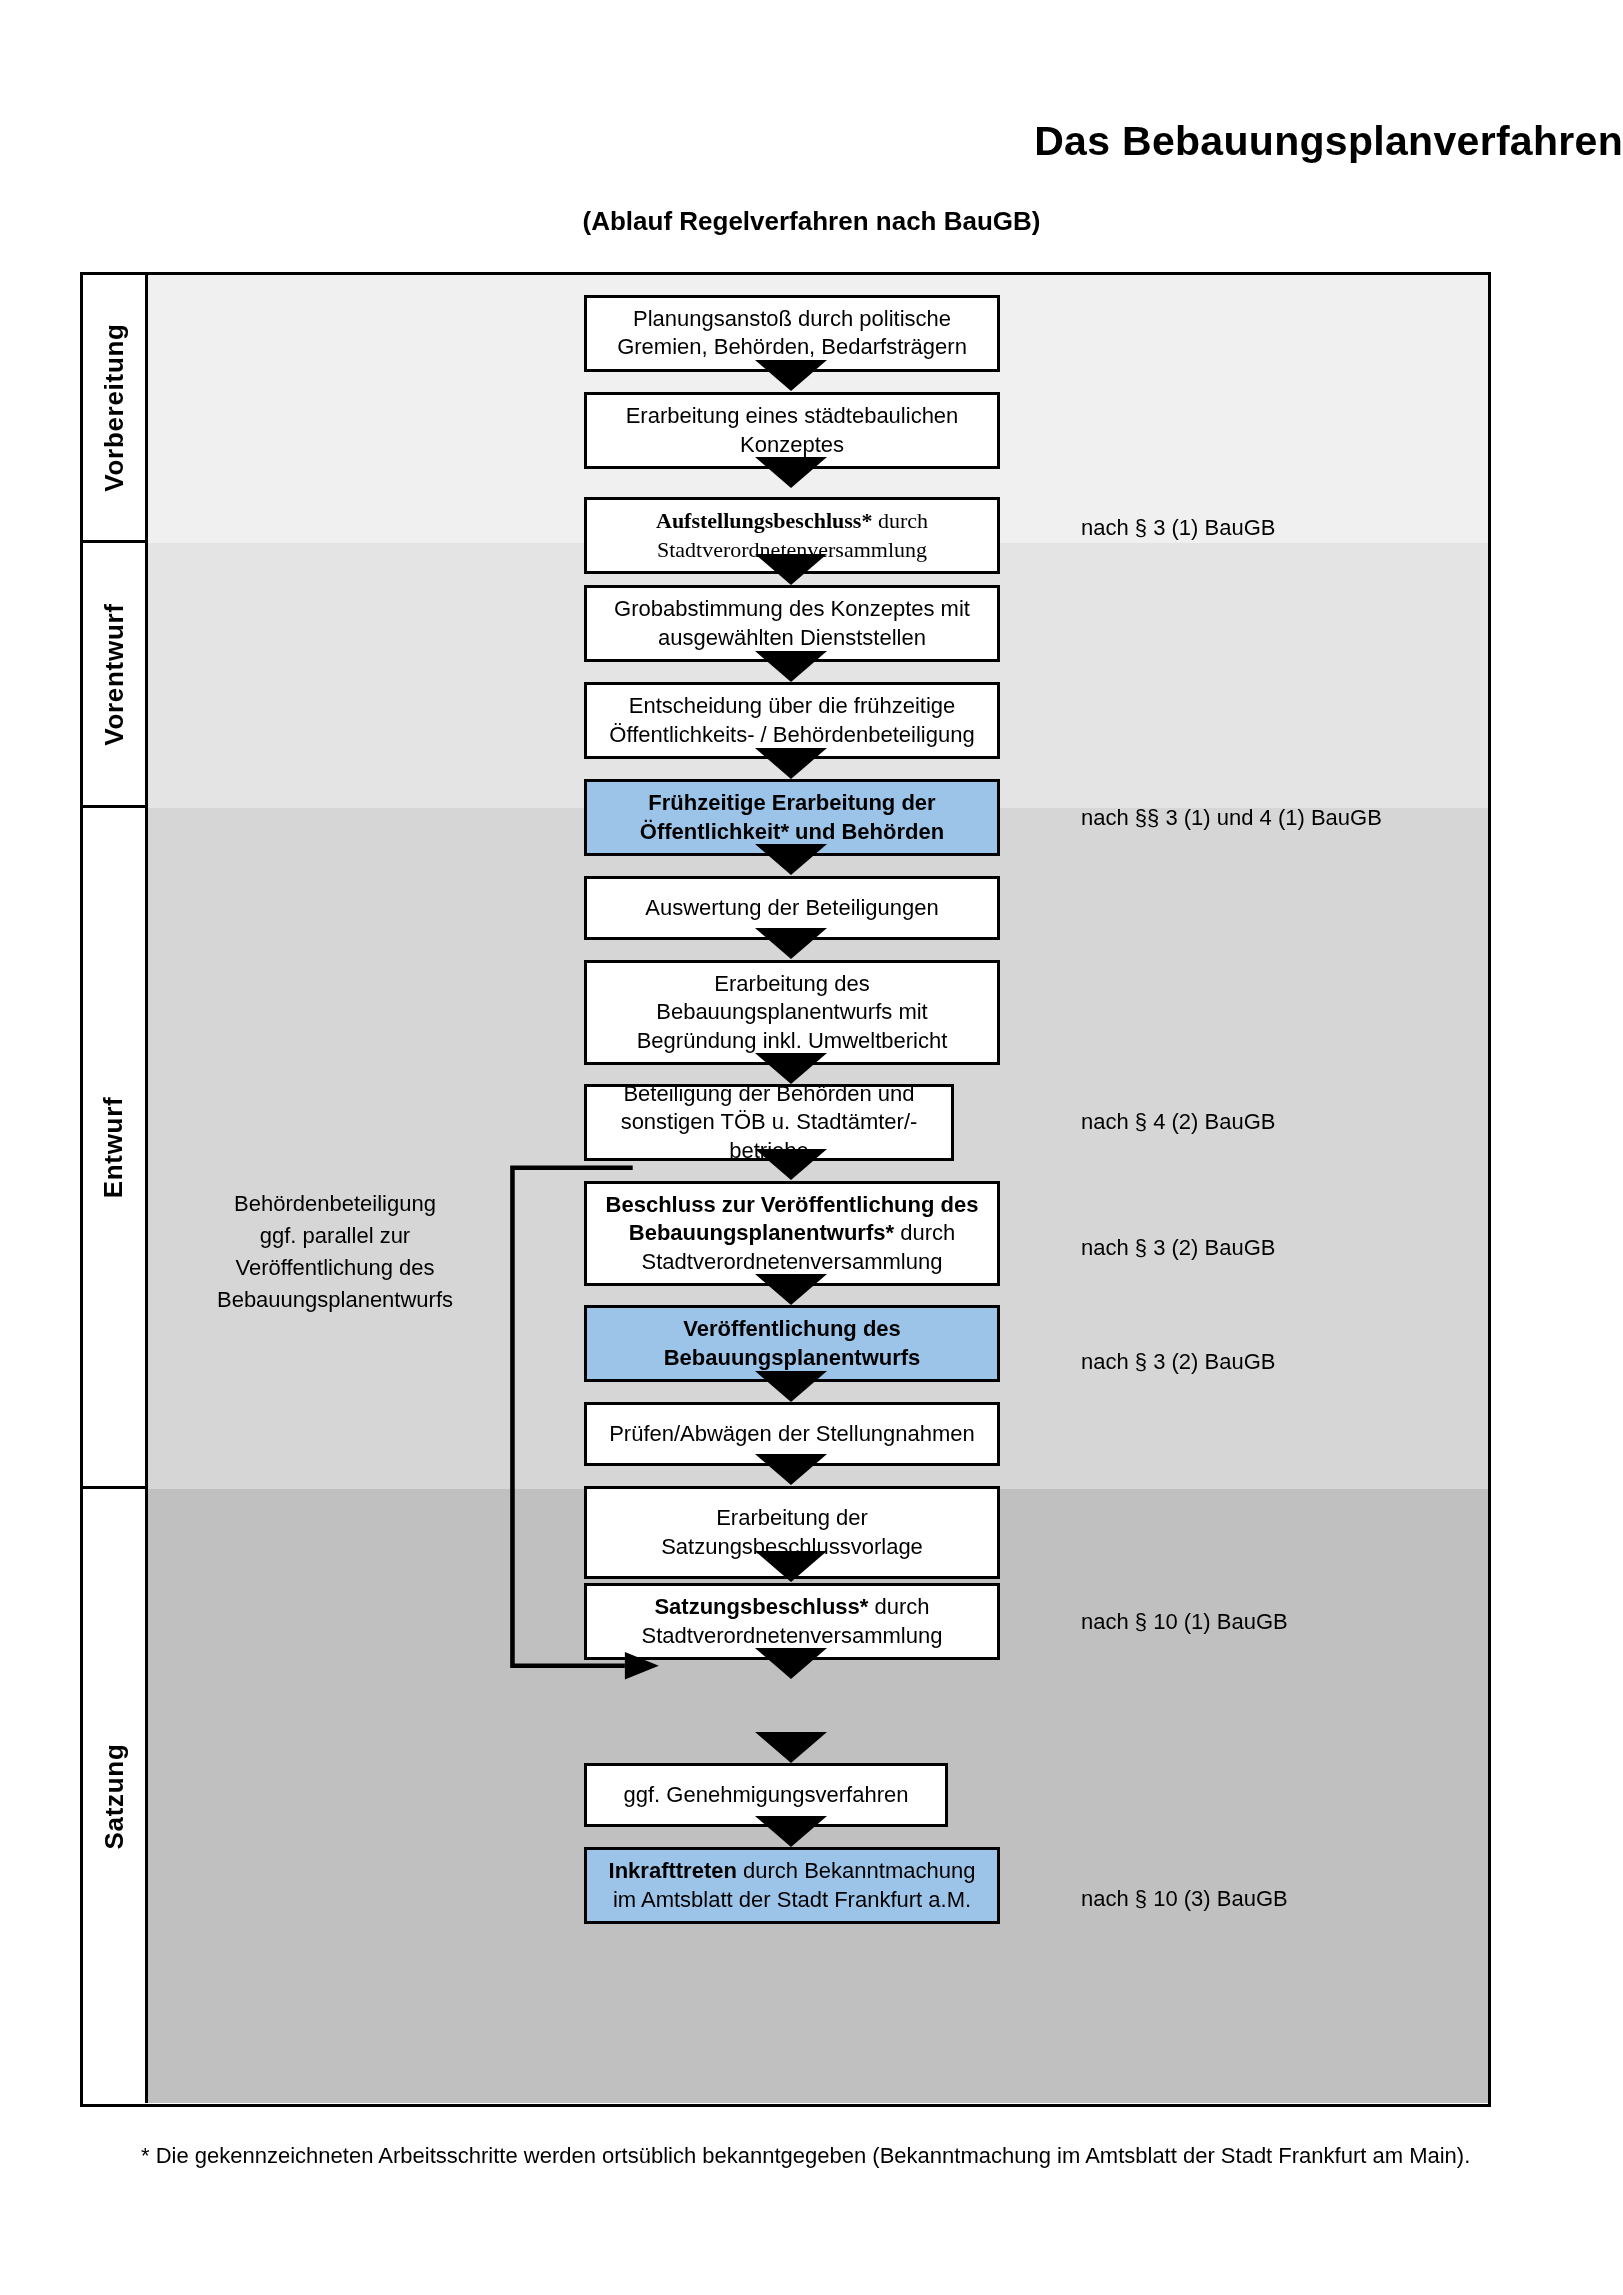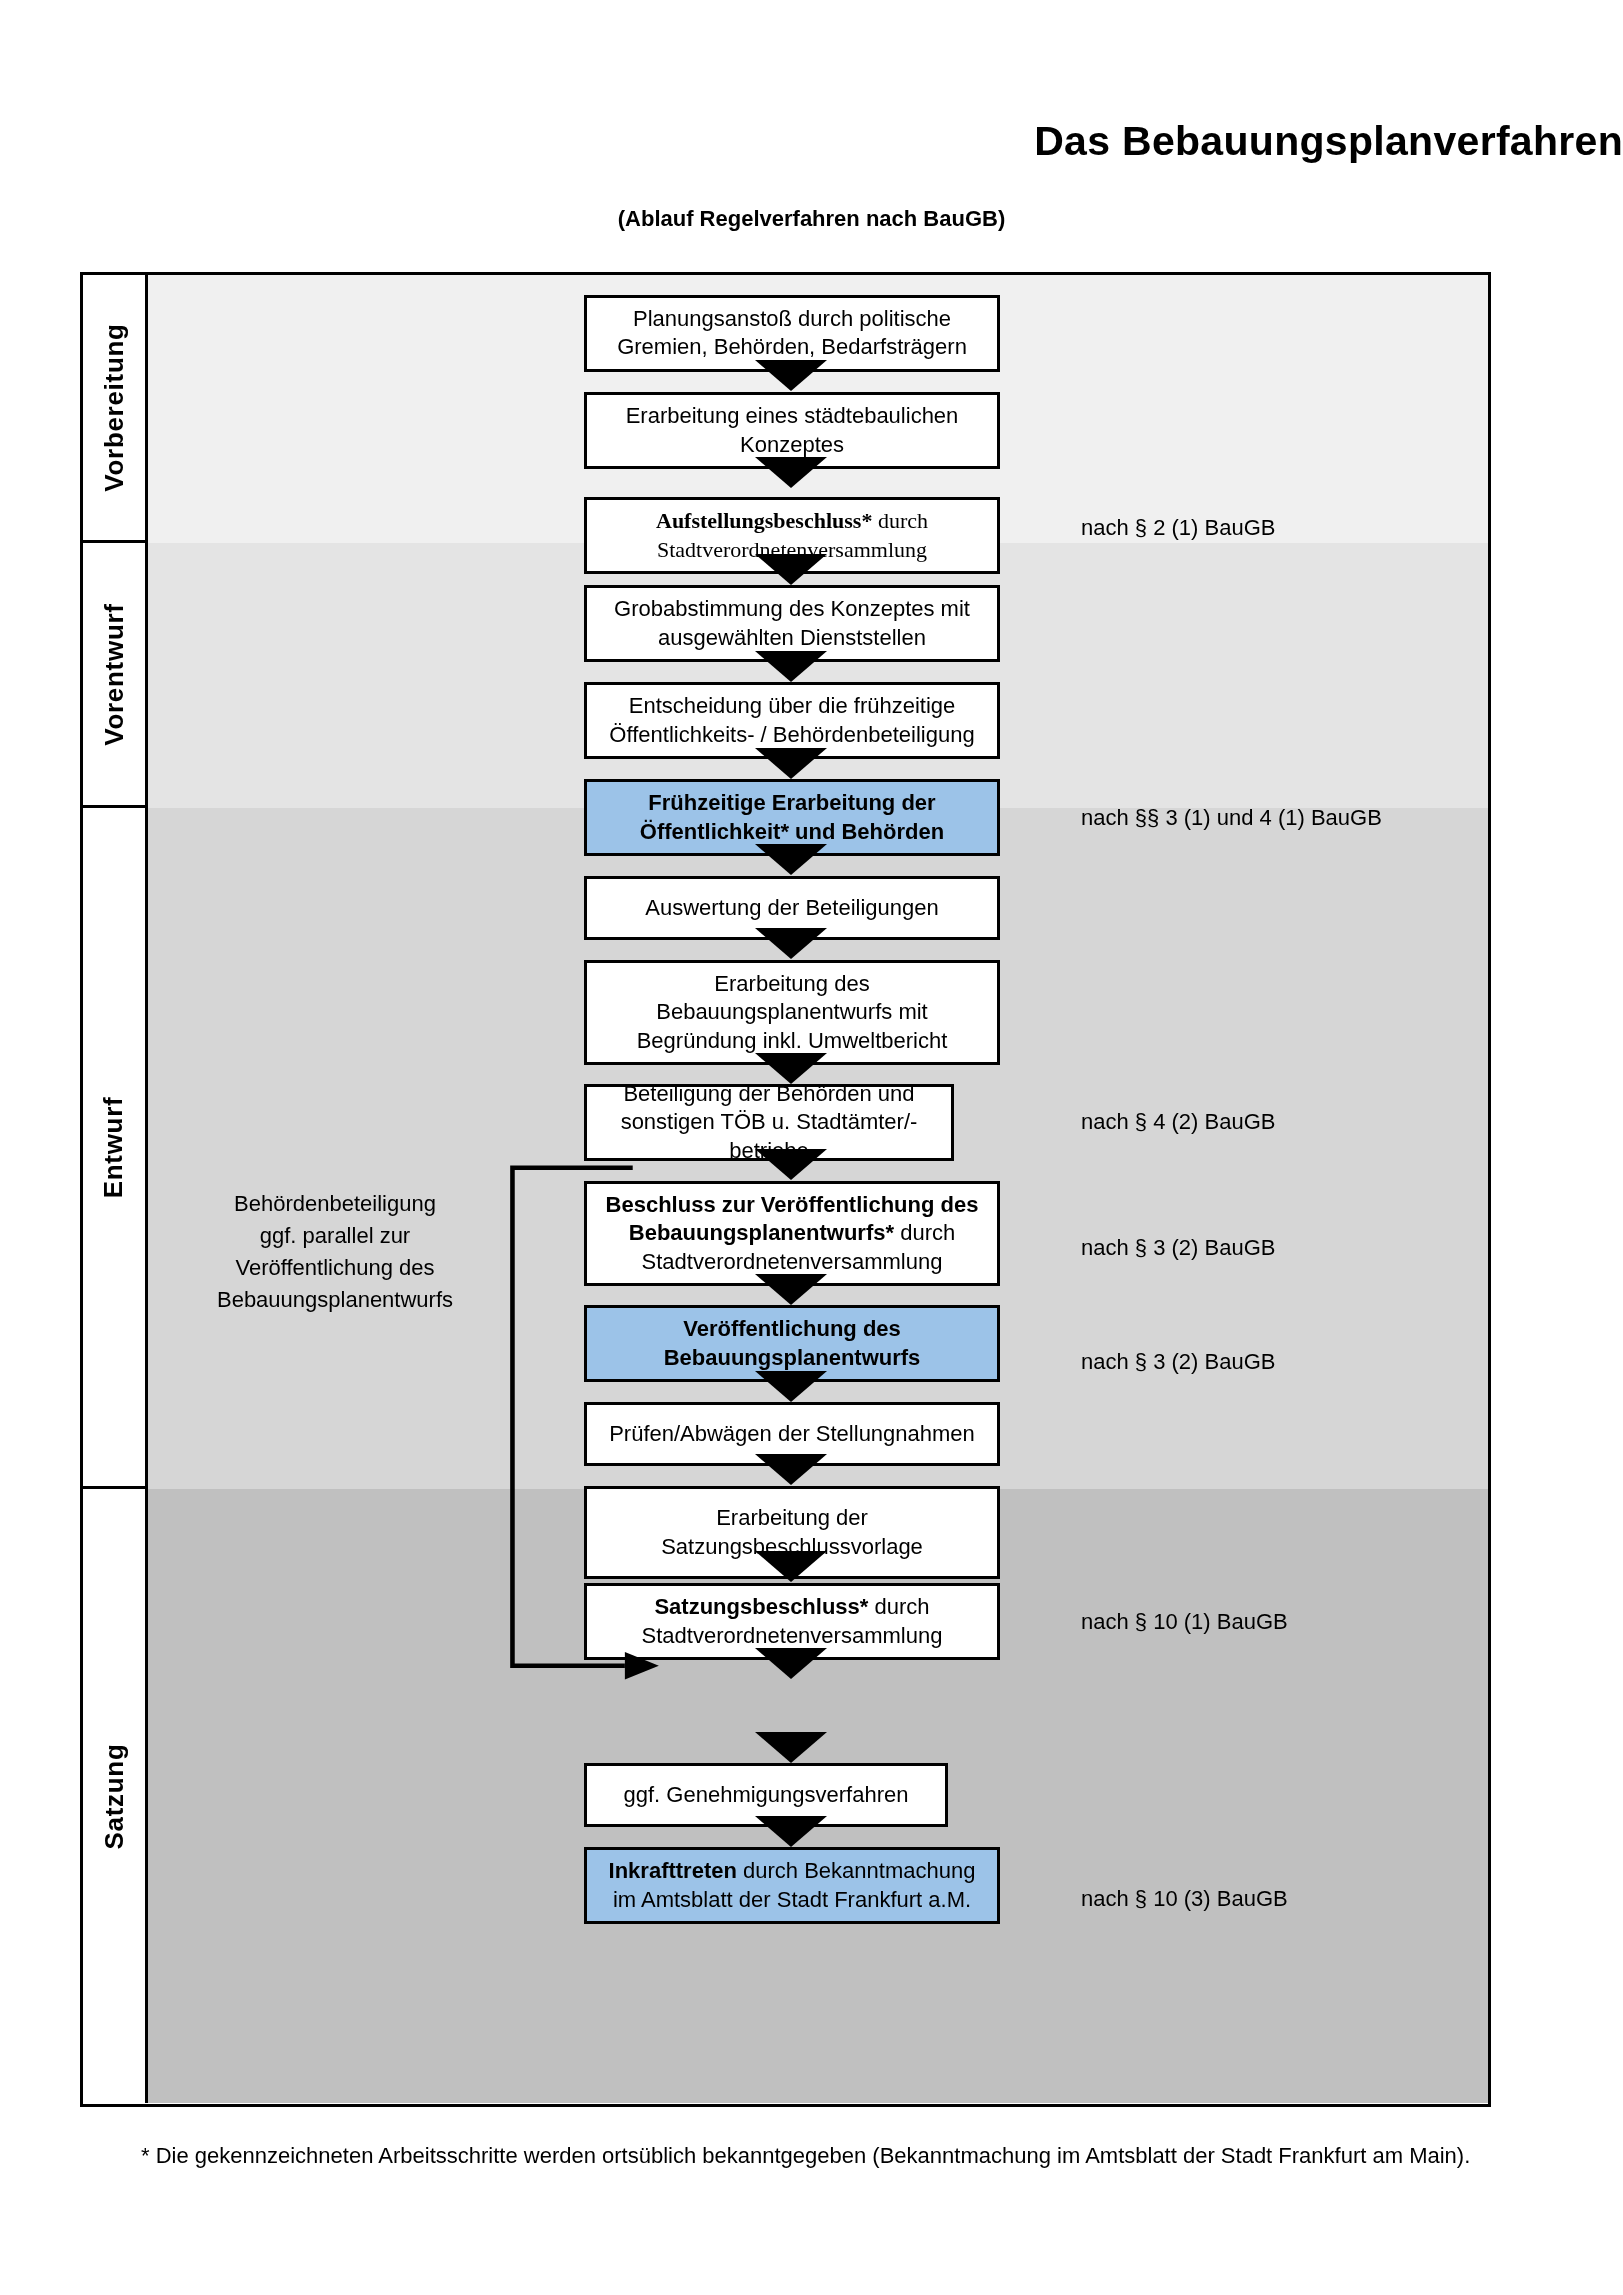--- a/index.html
+++ b/index.html
@@ -22,21 +22,21 @@
     left: 0; top: 118px; width: 1623px;
     text-align: right;
     font-size: 41px;
     font-weight: bold;
     letter-spacing: 0.3px;
   }
   #subtitle {
     position: absolute;
     left: 0; top: 206px; width: 1623px;
     text-align: center;
-    font-size: 22px;
+    font-size: 26px;
     font-weight: bold;
   }
 
   
   #frame {
     position: absolute;
     left: 80px;
     top: 272px;
     width: 1411px;
     height: 1835px;
@@ -294,21 +294,21 @@
     </div>
   </div>
 
   <div id="sidenote" style="left:98px; top:913px; width:308px;">
     <div>Behördenbeteiligung</div>
     <div>ggf. parallel zur</div>
     <div>Veröffentlichung des</div>
     <div>Bebauungsplanentwurfs</div>
   </div>
 
-  <div class="legal" style="left:998px; top:240px;">nach § 2 (1) BauGB</div>
+  <div class="legal" style="left:998px; top:240px;">nach § 3 (1) BauGB</div>
   <div class="legal" style="left:998px; top:530px;">nach §§ 3 (1) und 4 (1) BauGB</div>
   <div class="legal" style="left:998px; top:834px;">nach § 4 (2) BauGB</div>
   <div class="legal" style="left:998px; top:960px;">nach § 3 (2) BauGB</div>
   <div class="legal" style="left:998px; top:1074px;">nach § 3 (2) BauGB</div>
   <div class="legal" style="left:998px; top:1334px;">nach § 10 (1) BauGB</div>
   <div class="legal" style="left:998px; top:1611px;">nach § 10 (3) BauGB</div>
 
 </div>
 
 <div id="footnote">* Die gekennzeichneten Arbeitsschritte werden ortsüblich bekanntgegeben (Bekanntmachung im Amtsblatt  der Stadt Frankfurt am Main).</div>

